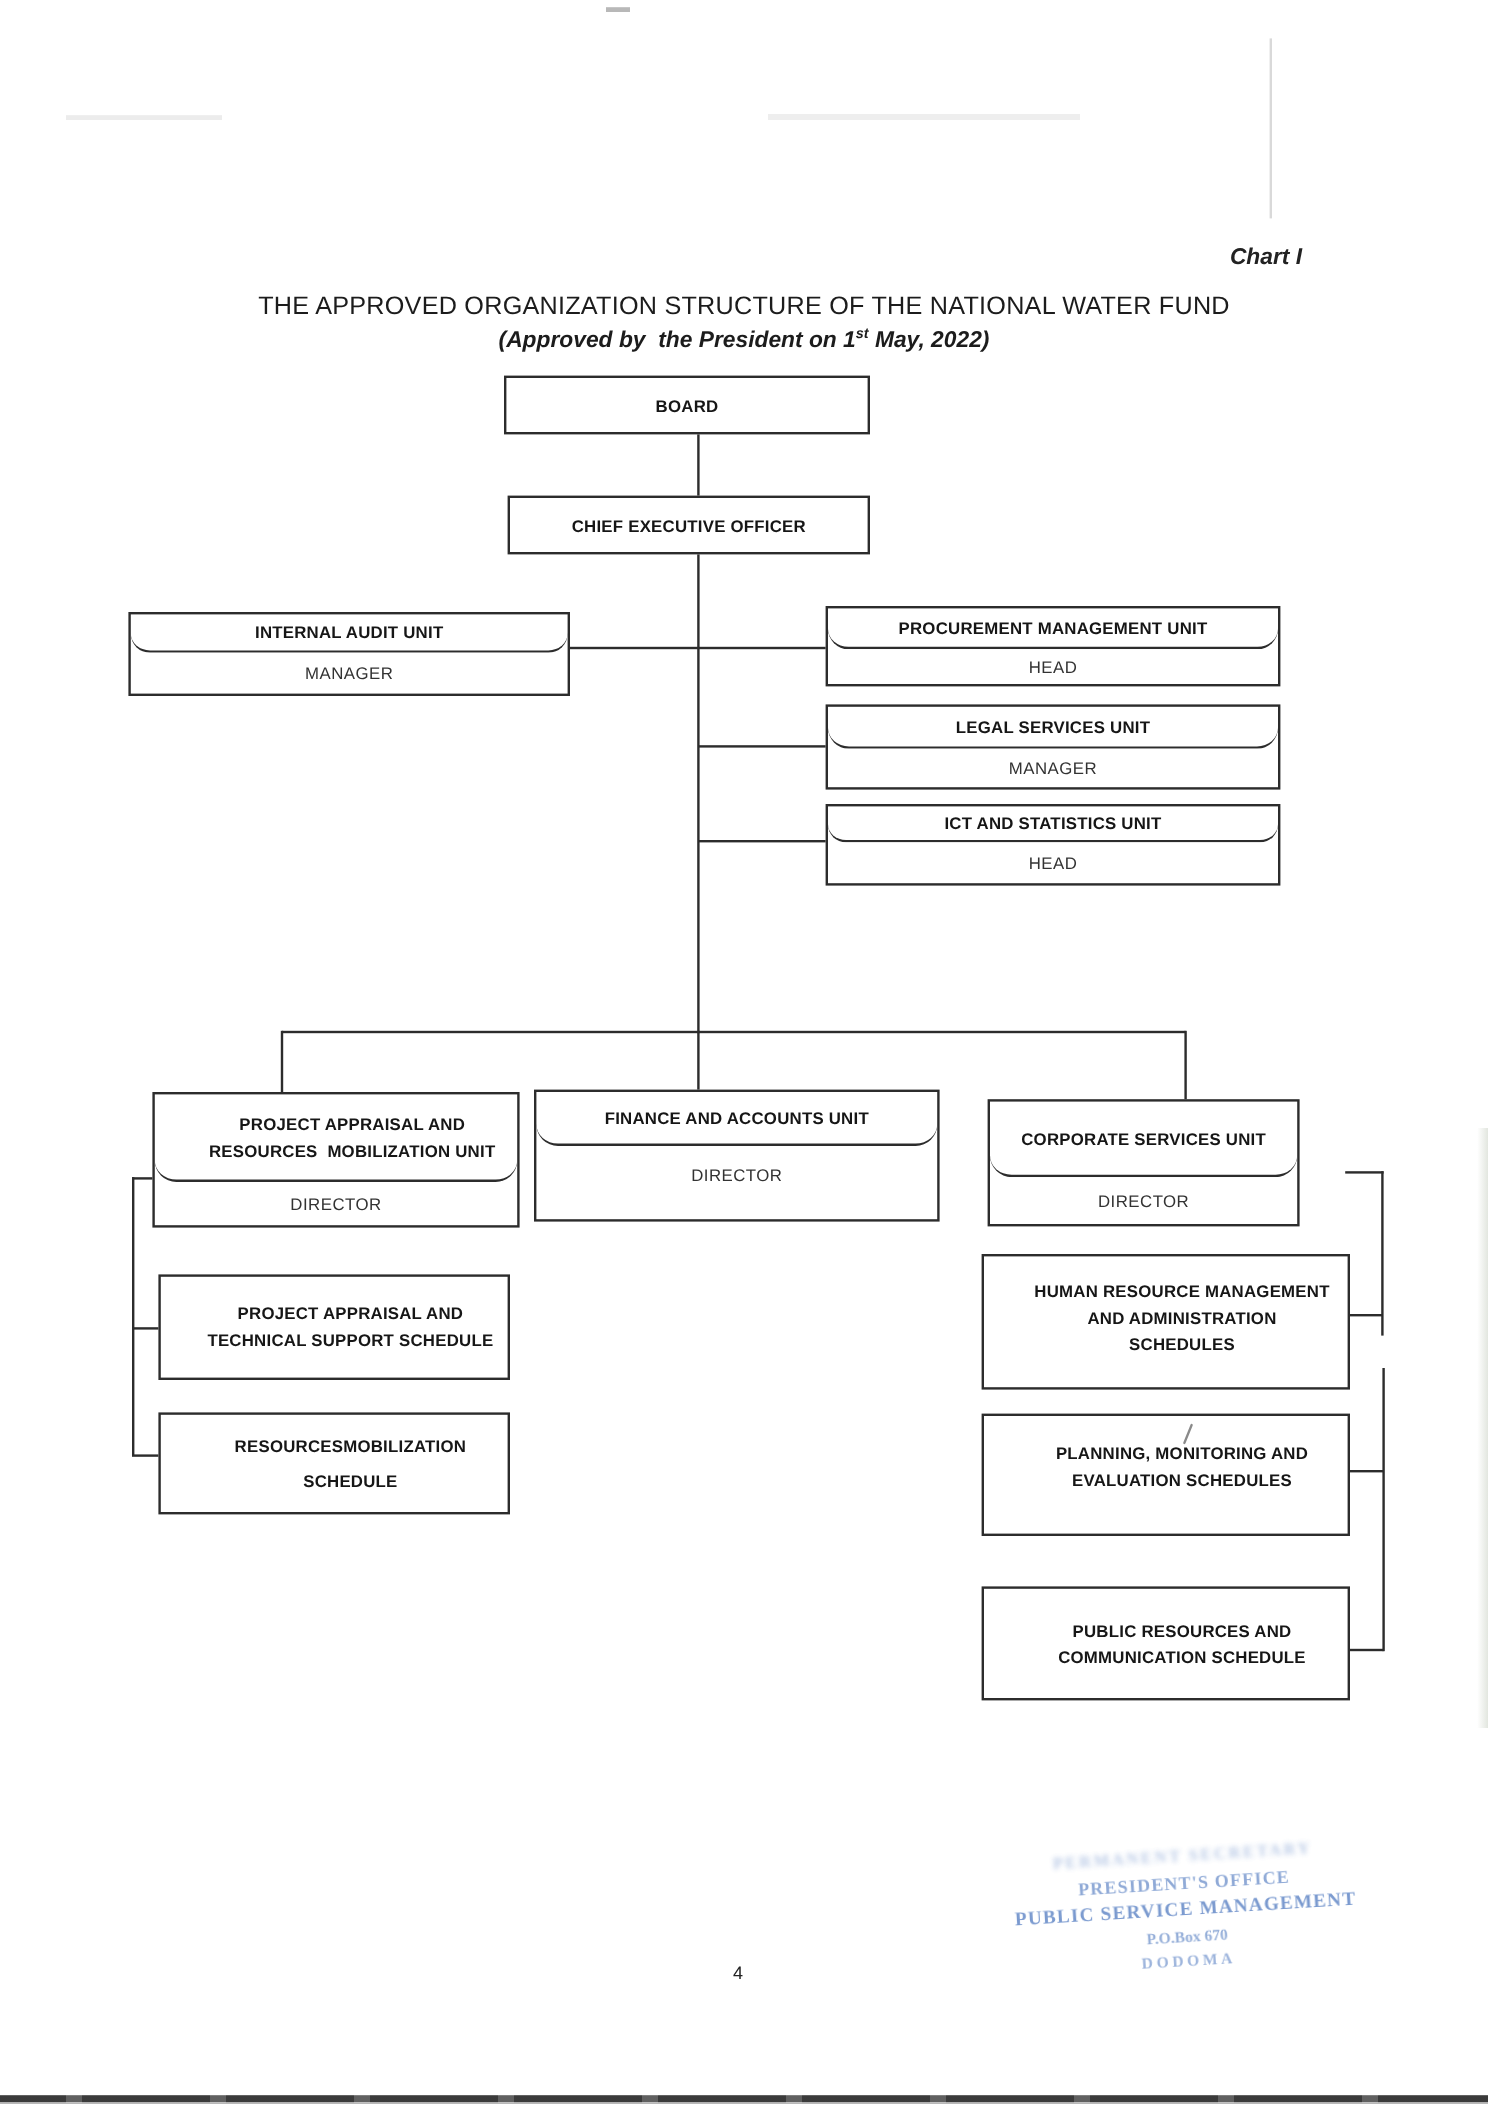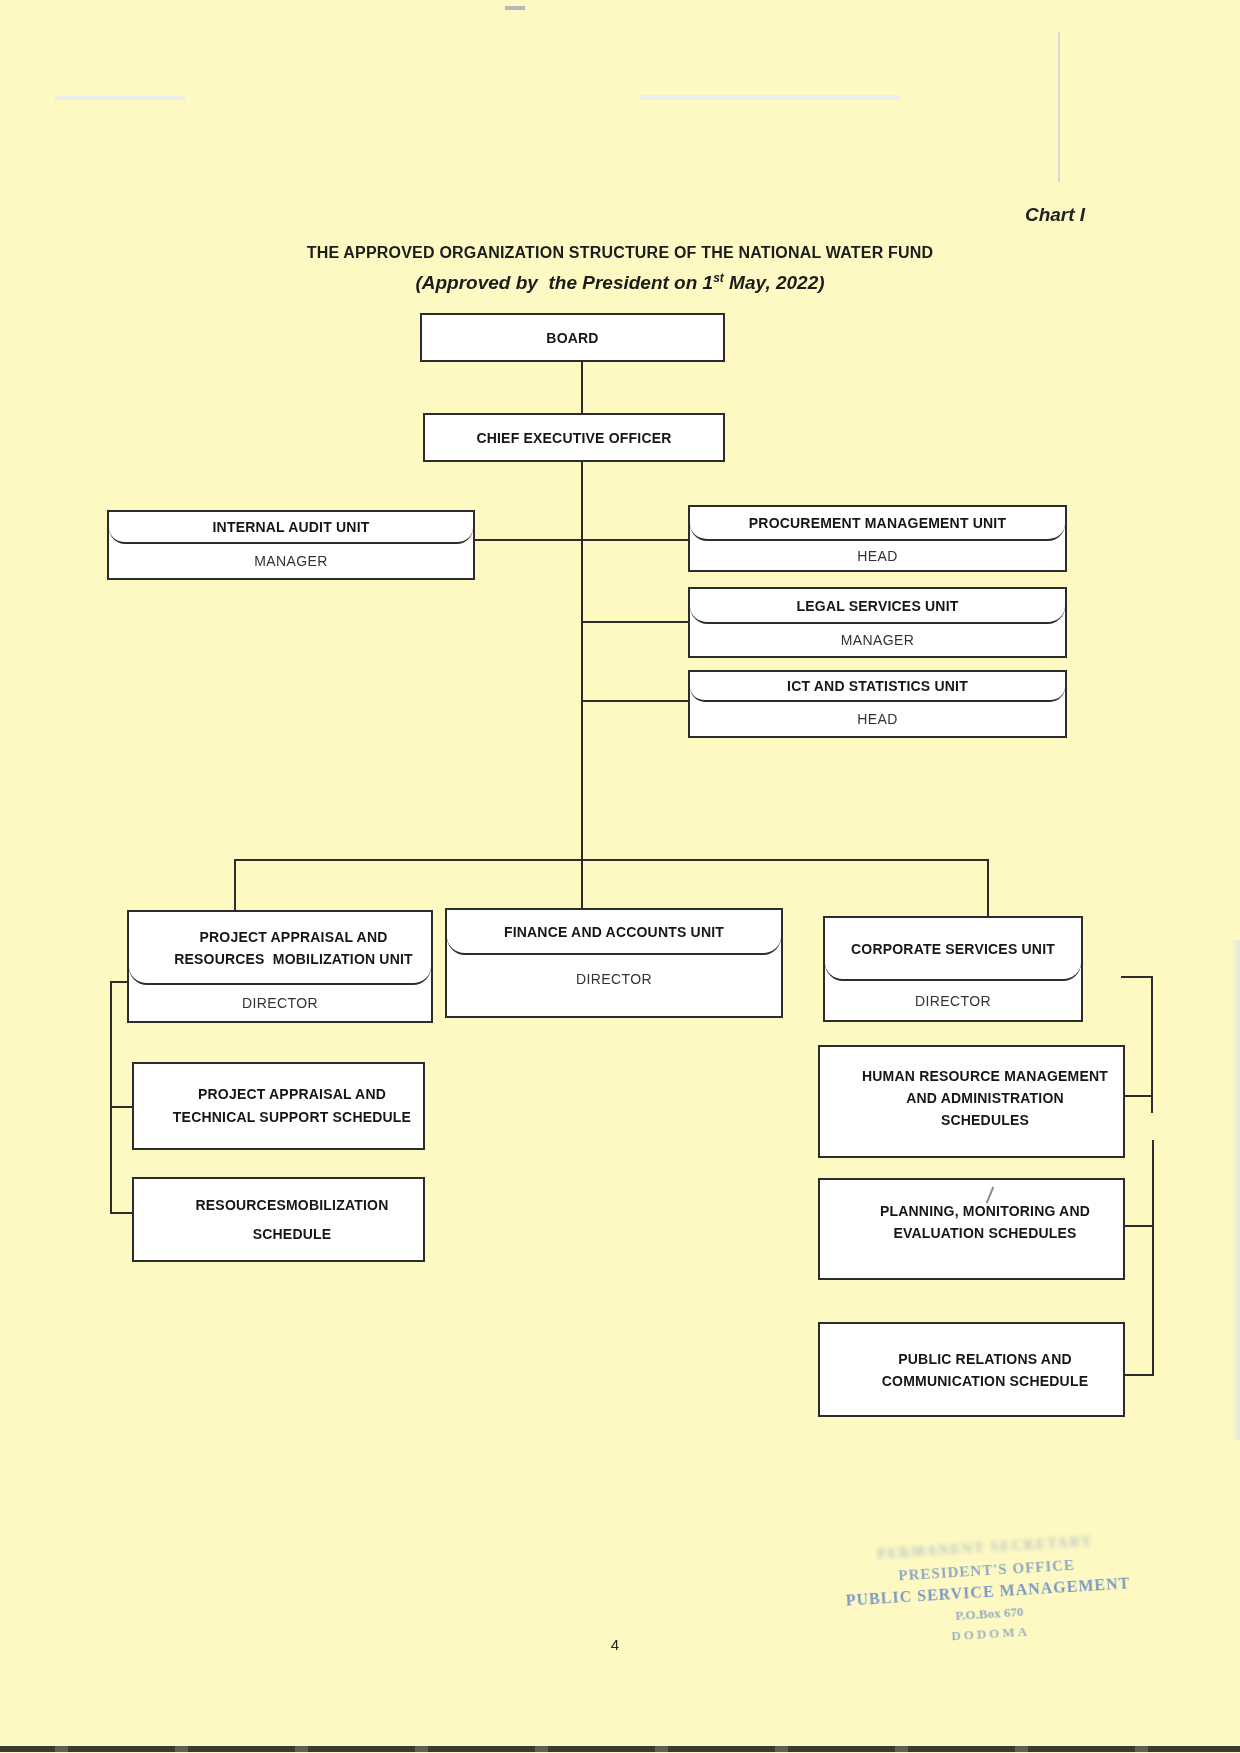--- a/index.html
+++ b/index.html
@@ -1,26 +1,26 @@
 <!DOCTYPE html>
 <html><head>
 <meta charset="utf-8">
 <style>
   html,body{margin:0;padding:0;background:#888;}
   .page{
     position:relative;width:1240px;height:1753px;margin:0 auto;
-    background:#fef9c3;overflow:hidden;
+    background:#ffffff;overflow:hidden;
     font-family:"Liberation Sans","DejaVu Sans",sans-serif;
     color:#1a1a1a;
   }
   
   .chart-label{position:absolute;left:990px;top:204px;width:130px;text-align:center;
     font-size:19px;font-weight:bold;font-style:italic;color:#222;}
   .doc-title{position:absolute;left:60px;top:244px;width:1120px;text-align:center;
-    font-size:16px;font-weight:bold;letter-spacing:.2px;color:#1c1c1c;}
+    font-size:21px;font-weight:normal;letter-spacing:.2px;color:#1c1c1c;}
   .doc-subtitle{position:absolute;left:60px;top:271px;width:1120px;text-align:center;
     font-size:19px;font-weight:bold;font-style:italic;white-space:pre;color:#1c1c1c;}
   .doc-subtitle sup{font-size:12px;}
   
   .box{position:absolute;box-sizing:border-box;border:2px solid #2c2c2c;background:#fff;
     display:flex;flex-direction:column;}
   .bt{display:flex;align-items:center;justify-content:center;text-align:center;
     font-weight:bold;font-size:14px;letter-spacing:.2px;color:#161616;border-radius:18px;}
   .rule{border-bottom:2px solid #2c2c2c;}
   .br{flex:1;display:flex;align-items:center;justify-content:center;text-align:center;
@@ -127,21 +127,21 @@
 
   <div class="box" style="left:818px;top:1178px;width:307px;height:102px">
     <div class="bt lines" style="flex:1;flex-direction:column;justify-content:center;line-height:22px;padding-bottom:14px">
       <span>PLANNING, MONITORING AND</span>
       <span>EVALUATION SCHEDULES</span>
     </div>
   </div>
 
   <div class="box" style="left:818px;top:1322px;width:307px;height:95px">
     <div class="bt lines" style="flex:1;flex-direction:column;justify-content:center;line-height:22px">
-      <span>PUBLIC RELATIONS AND</span>
+      <span>PUBLIC RESOURCES AND</span>
       <span>COMMUNICATION SCHEDULE</span>
     </div>
   </div>
 
   <div class="ln" style="left:581px;top:362px;width:2px;height:51px"></div>
   <div class="ln" style="left:581px;top:462px;width:2px;height:399px"></div>
   <div class="ln" style="left:475px;top:539px;width:213px;height:2px"></div>
   <div class="ln" style="left:582px;top:621px;width:106px;height:2px"></div>
   <div class="ln" style="left:582px;top:700px;width:106px;height:2px"></div>
   <div class="ln" style="left:235px;top:859px;width:753px;height:2px"></div>

